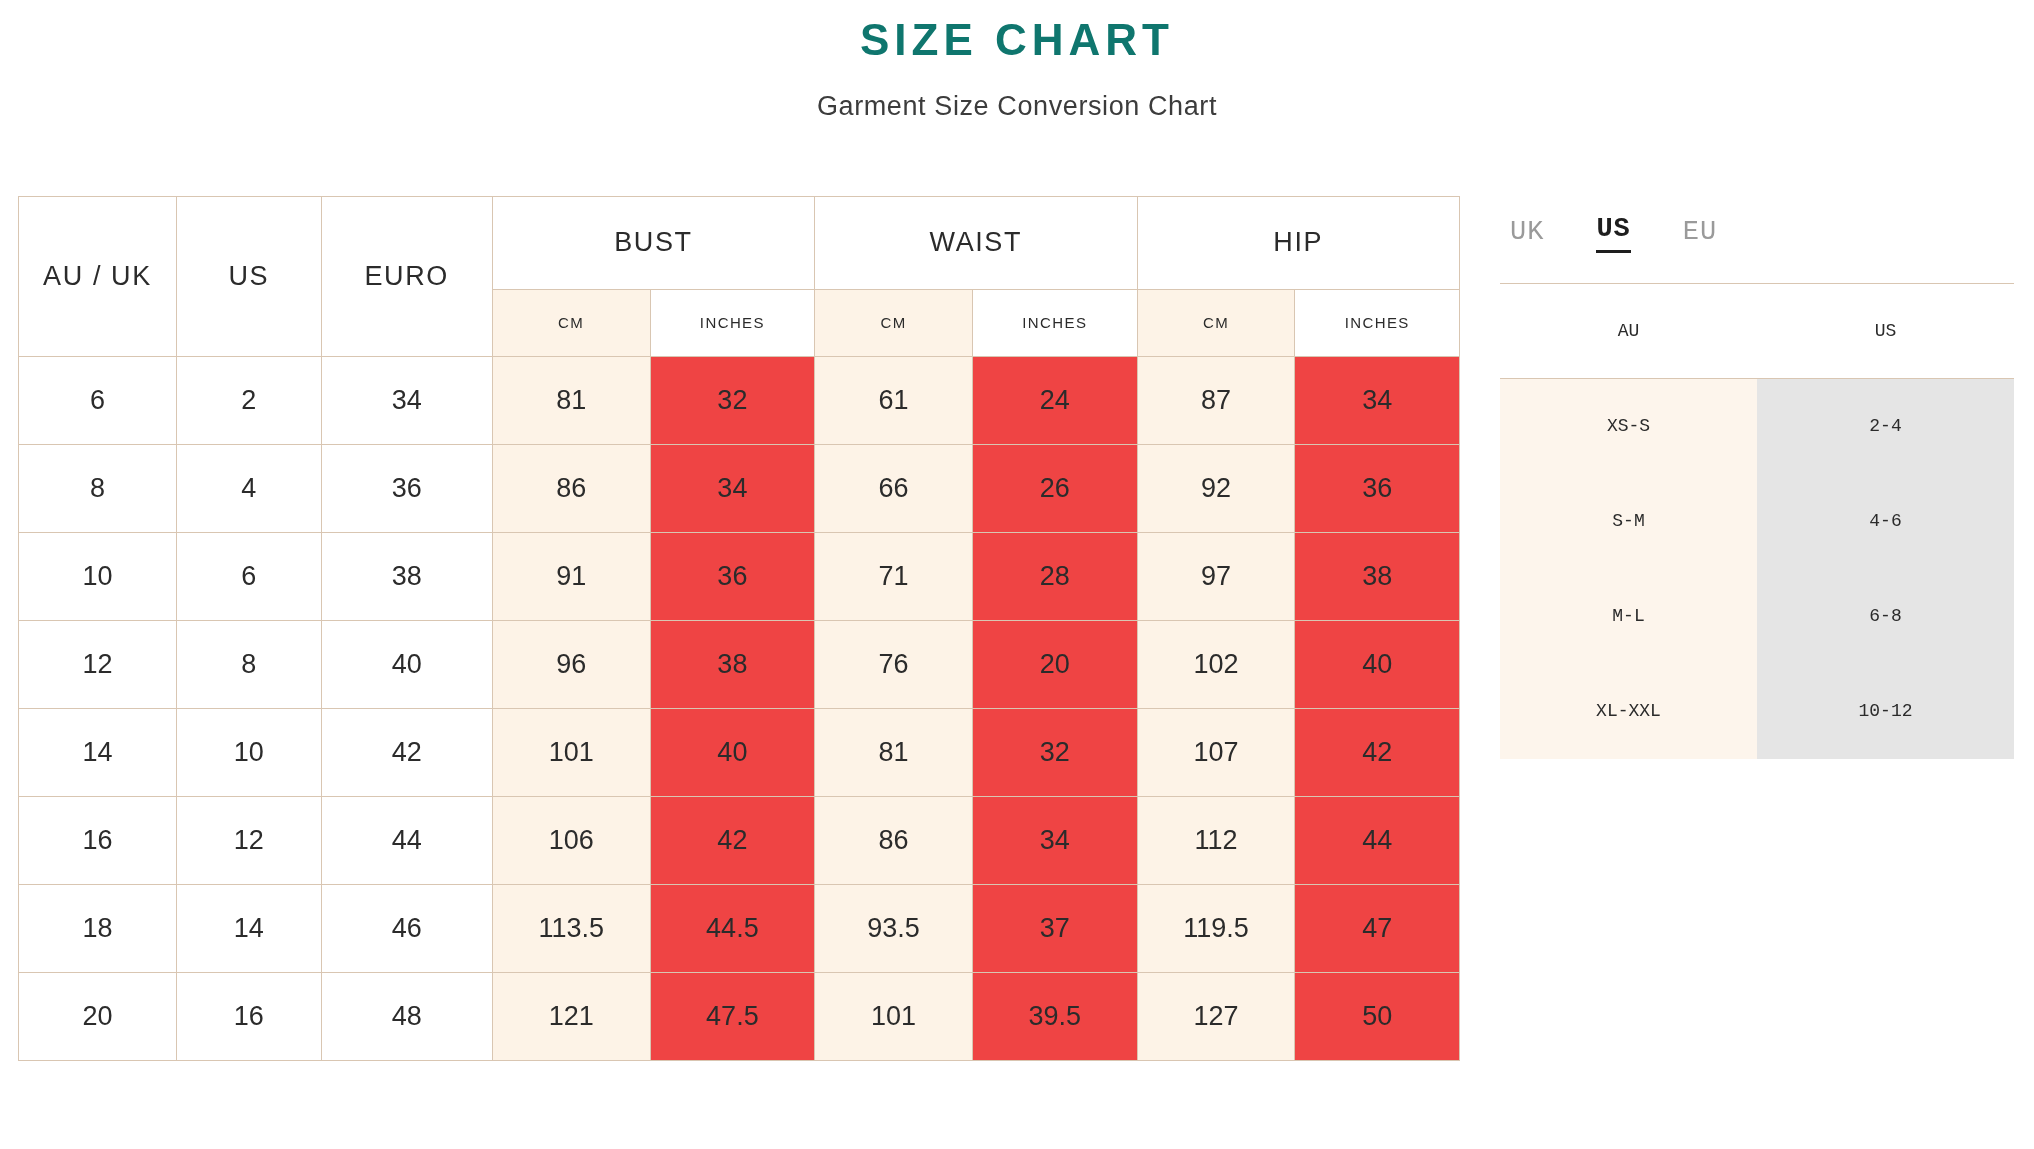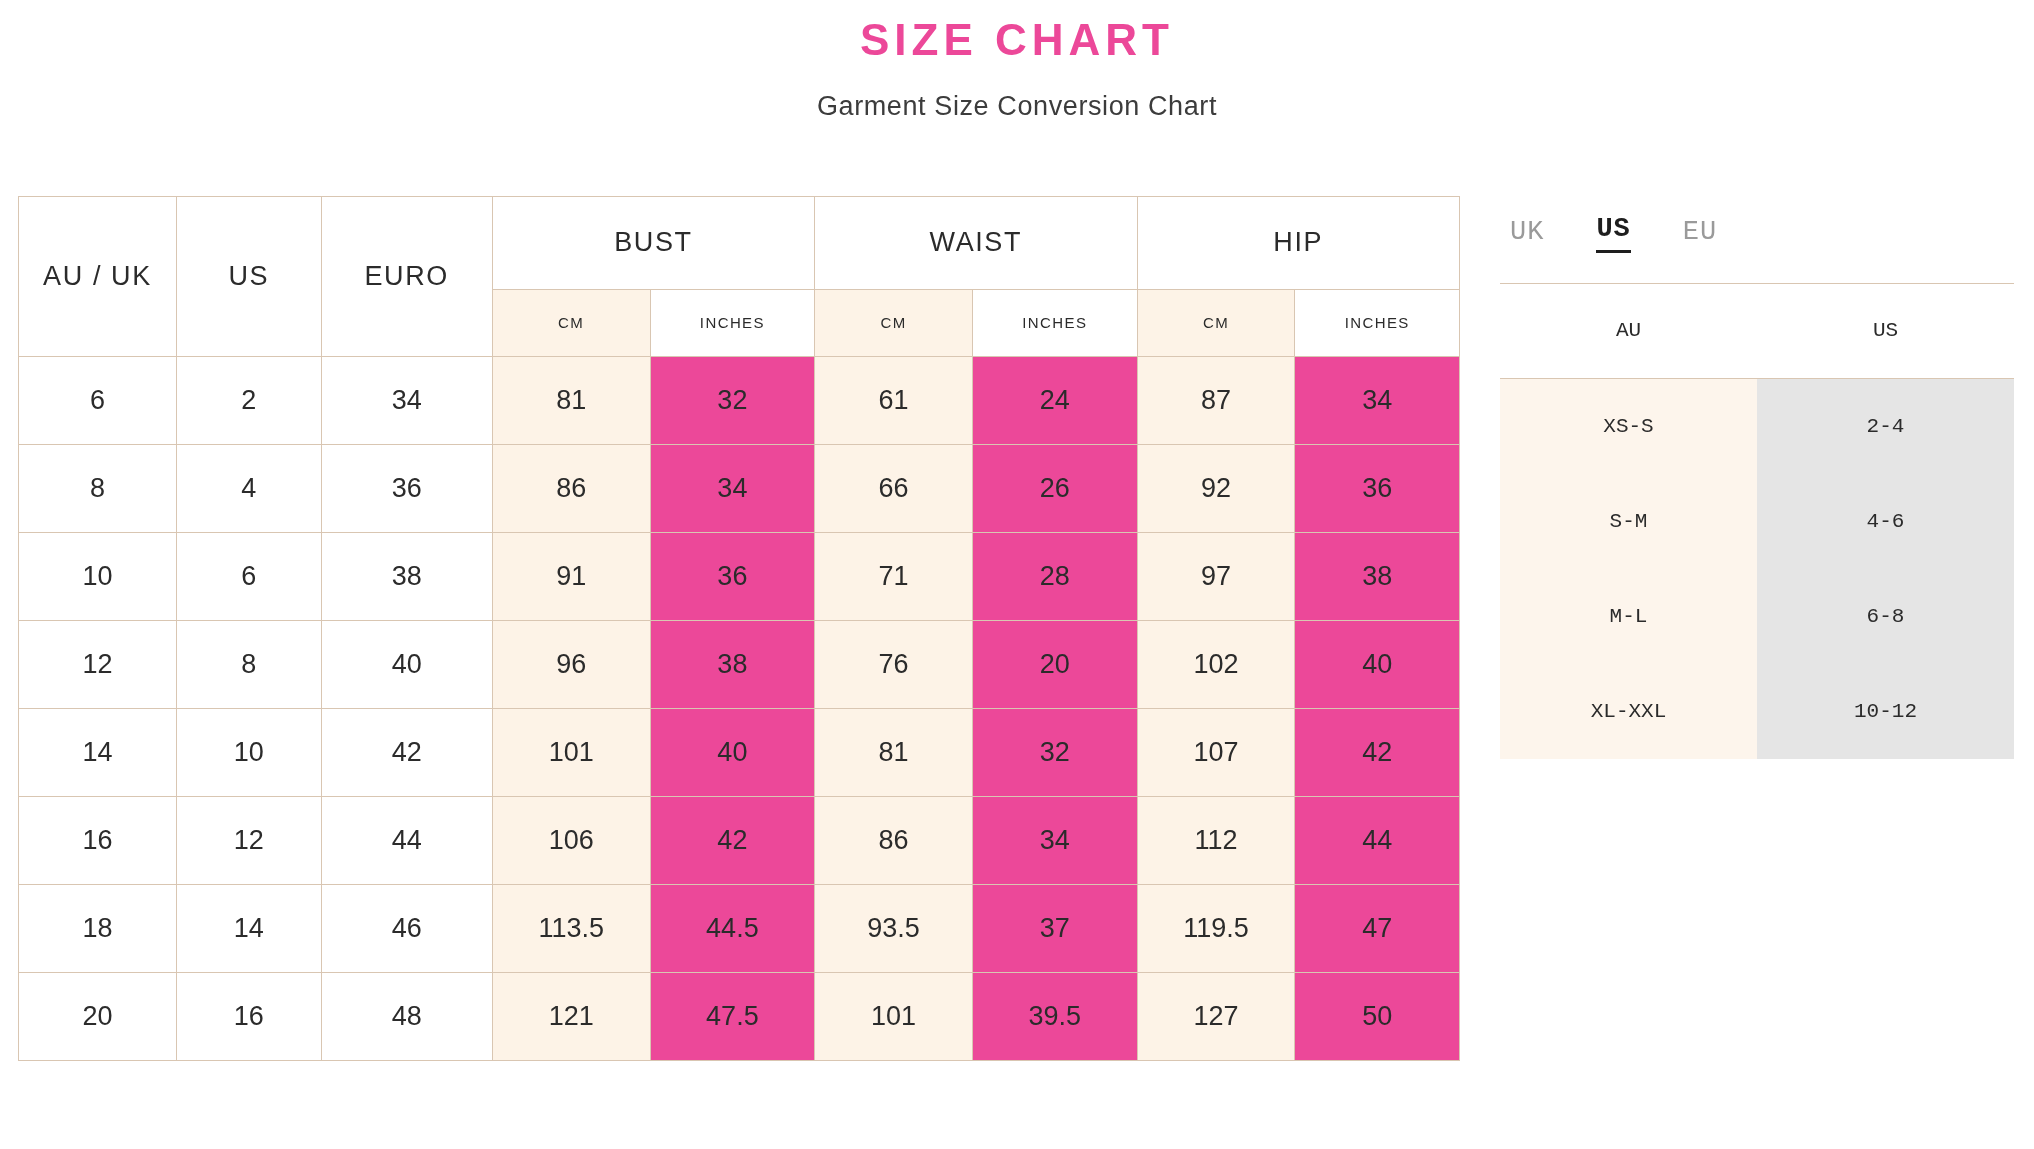--- a/index.html
+++ b/index.html
@@ -23,21 +23,21 @@
 
   
   .header {
     text-align: center;
     padding-top: 14px;
   }
   .title {
     font-size: 44px;
     letter-spacing: 5px;
     font-weight: 700;
-    color: #ec4899;
+    color: #0f766e;
     margin: 0;
     line-height: 1.2;
   }
   .subtitle {
     font-size: 27px;
     color: #3c3c3c;
     letter-spacing: 0.6px;
     margin: 24px 0 0 0;
     font-weight: 400;
   }
@@ -80,21 +80,21 @@
     height: 66px;
     font-size: 15px;
     color: #4a4a4a;
     letter-spacing: 1.4px;
   }
   .data-row td {
     height: 87px;
     font-size: 27px;
   }
   .tint-a { background: #fdf3e7; }
-  .tint-b { background: #ec4899; }
+  .tint-b { background: #ef4444; }
   .tint-blank-a { background: #fdf3e7; }
 
   
   .side {
     flex: 1 1 auto;
     min-width: 0;
     padding-top: 18px;
     font-family: Liberation Mono, monospace;
   }
   .tabs {
@@ -116,21 +116,21 @@
     border-bottom: 3px solid #1e1e1e;
   }
   .side-table {
     border-collapse: collapse;
     width: 100%;
     margin-top: 30px;
     table-layout: fixed;
   }
   .side-table td {
     text-align: center;
-    font-size: 21px;
+    font-size: 18px;
     color: #2b2b2b;
     font-weight: 400;
     border: none;
     padding: 0;
   }
   .side-head td {
     height: 94px;
     border-top: 1px solid #d9c6b2;
     border-bottom: 1px solid #d9c6b2;
   }

